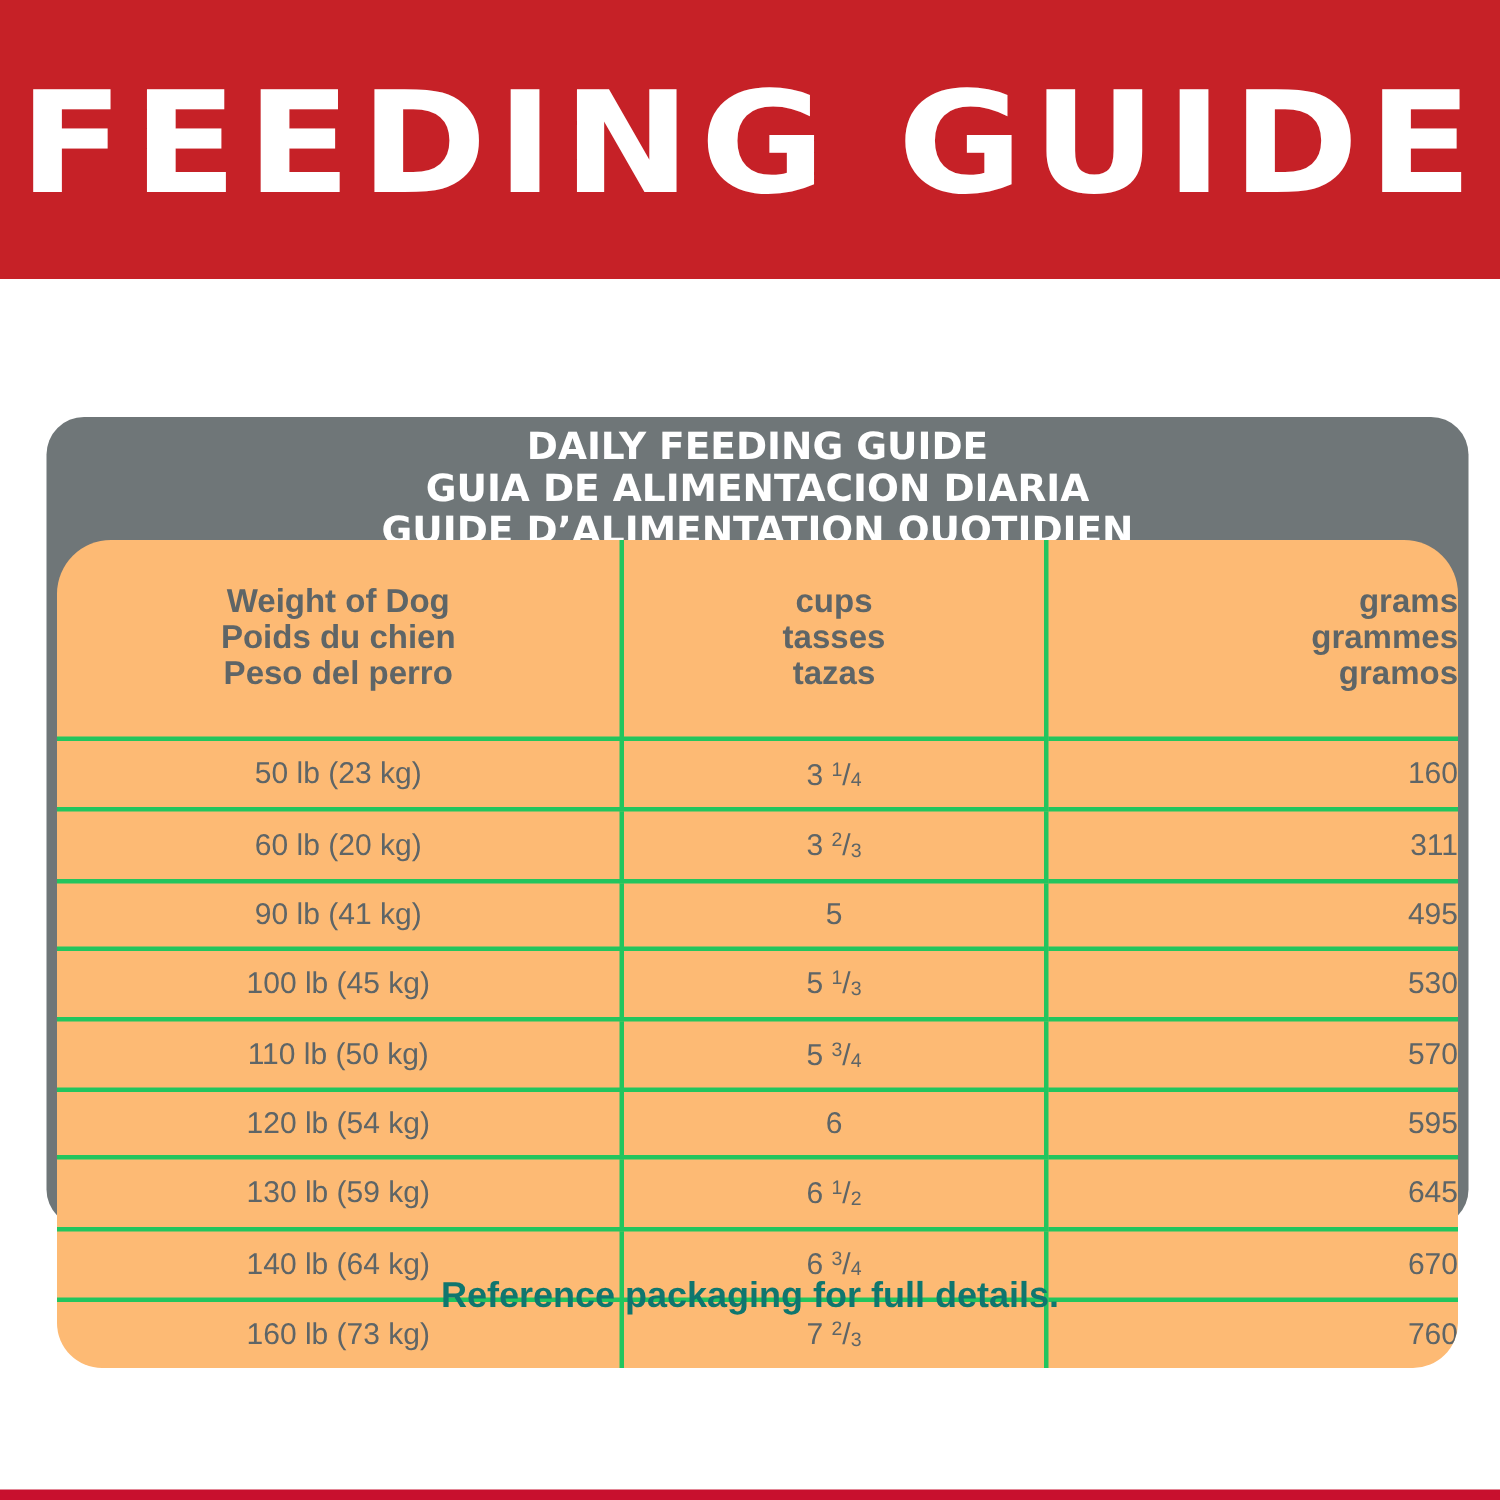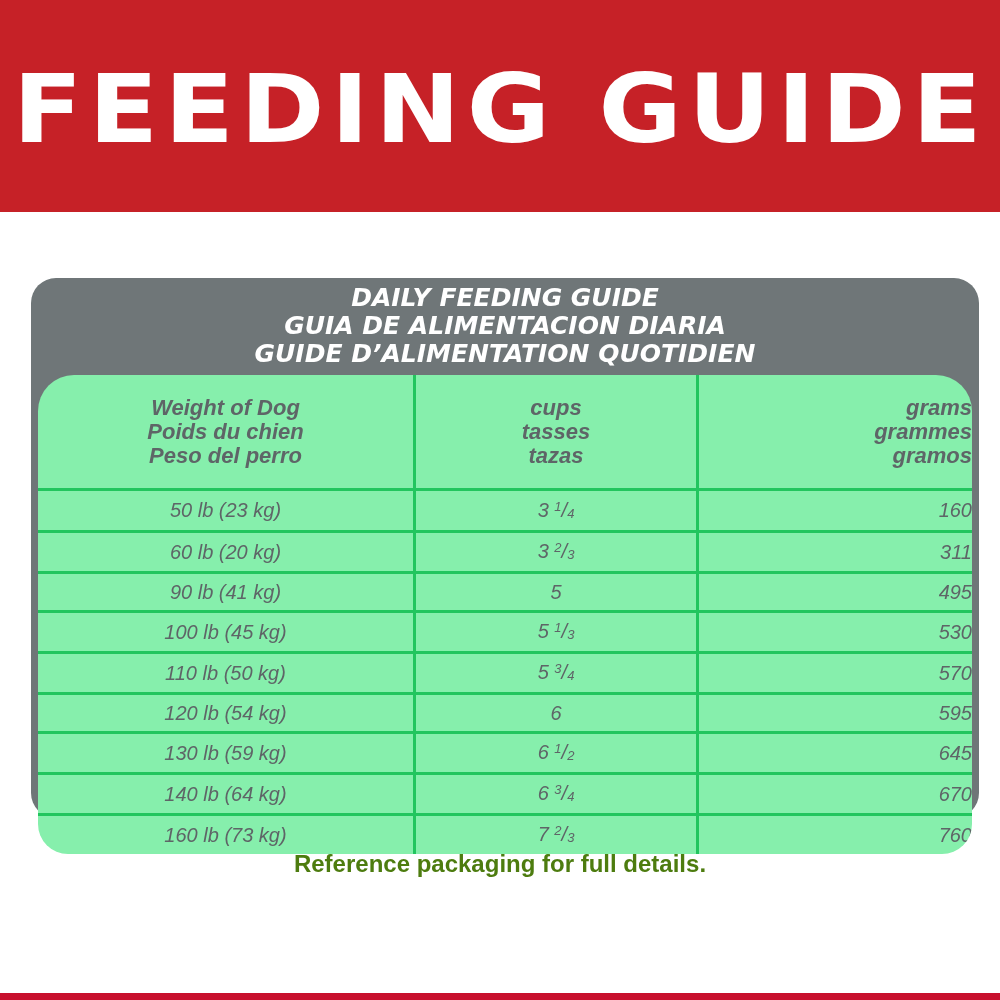--- a/index.html
+++ b/index.html
@@ -2,41 +2,41 @@
 <html><head>
   <meta charset="utf-8">
   <style>
     html, body { margin: 0; padding: 0; }
     body {
       width: 1000px; height: 1000px; position: relative; overflow: hidden;
       background: #ffffff;
       font-family: "Liberation Sans", sans-serif;
     }
     .banner {
-      position: absolute; left: 0; top: 0; width: 1000px; height: 212px;
+      position: absolute; left: 0; top: 0; width: 1000px; height: 186px;
       background: #c62127;
       display: flex; align-items: center; justify-content: center;
     }
     .banner-title {
       color: #ffffff; font-family: "DejaVu Sans", sans-serif; font-weight: bold;
       font-size: 94px; letter-spacing: 6px; line-height: 1;
       transform: scaleX(1.08); margin-top: 8px;
     }
     .table-card {
       position: absolute; left: 31px; top: 278px; width: 948px; height: 540px;
-      background: #6f7678; border-radius: 25px; box-sizing: border-box; font-style: italic;
+      background: #6f7678; border-radius: 25px; box-sizing: border-box;
     }
     .table-title {
       position: absolute; left: 0; top: 6px; width: 100%; text-align: center;
       color: #ffffff; font-family: "DejaVu Sans", sans-serif; font-weight: bold;
       font-size: 25px; line-height: 28px;
     }
     .table-inner {
-      position: absolute; left: 7px; top: 97px; width: 934px; height: 479px;
-      background: #86efac; border-radius: 36px 36px 30px 30px; overflow: hidden;
+      position: absolute; left: 7px; top: 82px; width: 934px; height: 552px;
+      background: #fdba74; border-radius: 36px 36px 30px 30px; overflow: hidden;
     }
     .grid {
       position: absolute; left: 0; top: 0; width: 100%; height: 100%;
       border-collapse: collapse; table-layout: fixed;
     }
     .grid td, .grid th {
       border: 3px solid #22c55e; text-align: center; padding: 0;
       color: #5e6567;
     }
     .grid tr:first-child th { border-top: none; }
@@ -48,21 +48,21 @@
       color: #5e6567; vertical-align: middle;
     }
     .grid th .line { display: block; }
     .grid td { height: 31px; font-size: 20px; line-height: 26px; }
     .col1 { width: 375px; }
     .col2 { width: 280px; }
     .frac sup { font-size: 13px; vertical-align: 6px; }
     .frac sub { font-size: 13px; vertical-align: -1px; }
     .footnote {
       position: absolute; left: 0; top: 850px; width: 1000px; text-align: center;
-      color: #4d7c0f; font-weight: bold; font-size: 24px;
+      color: #0f766e; font-weight: bold; font-size: 24px;
     }
     .bottom-strip {
       position: absolute; left: 0; top: 993px; width: 1000px; height: 7px;
       background: #c8102e;
     }
   </style>
 </head>
 <body>
 
 <div class="banner">

